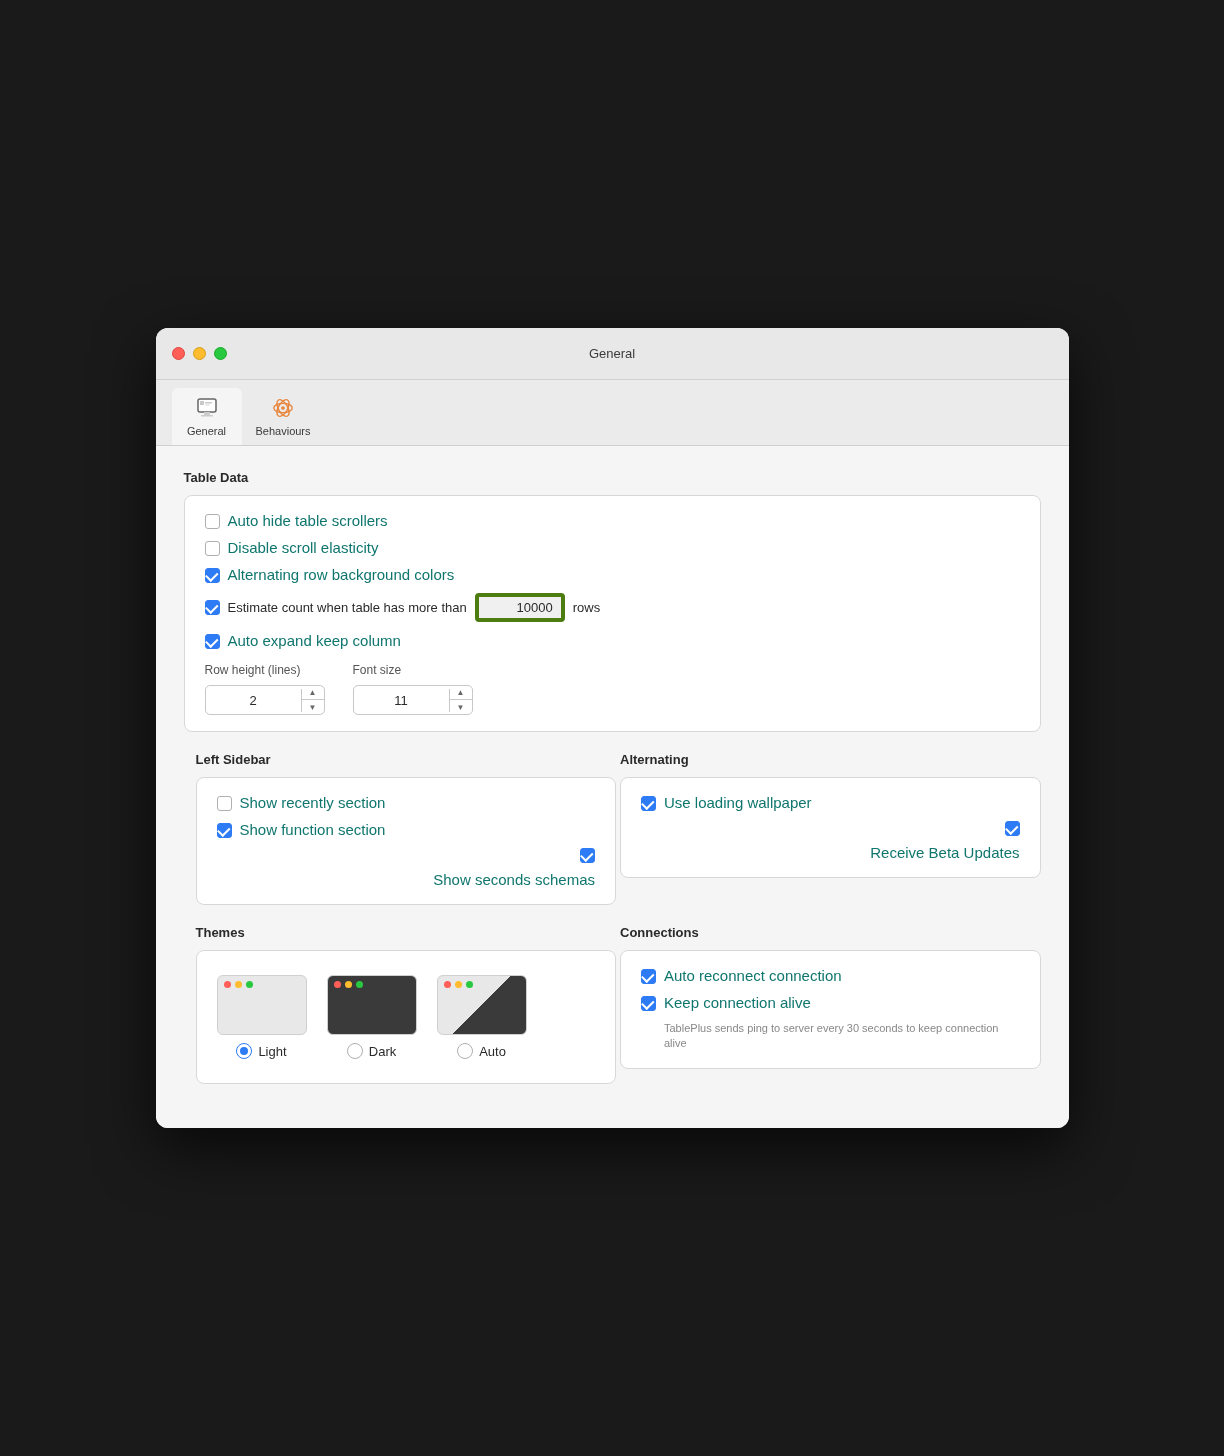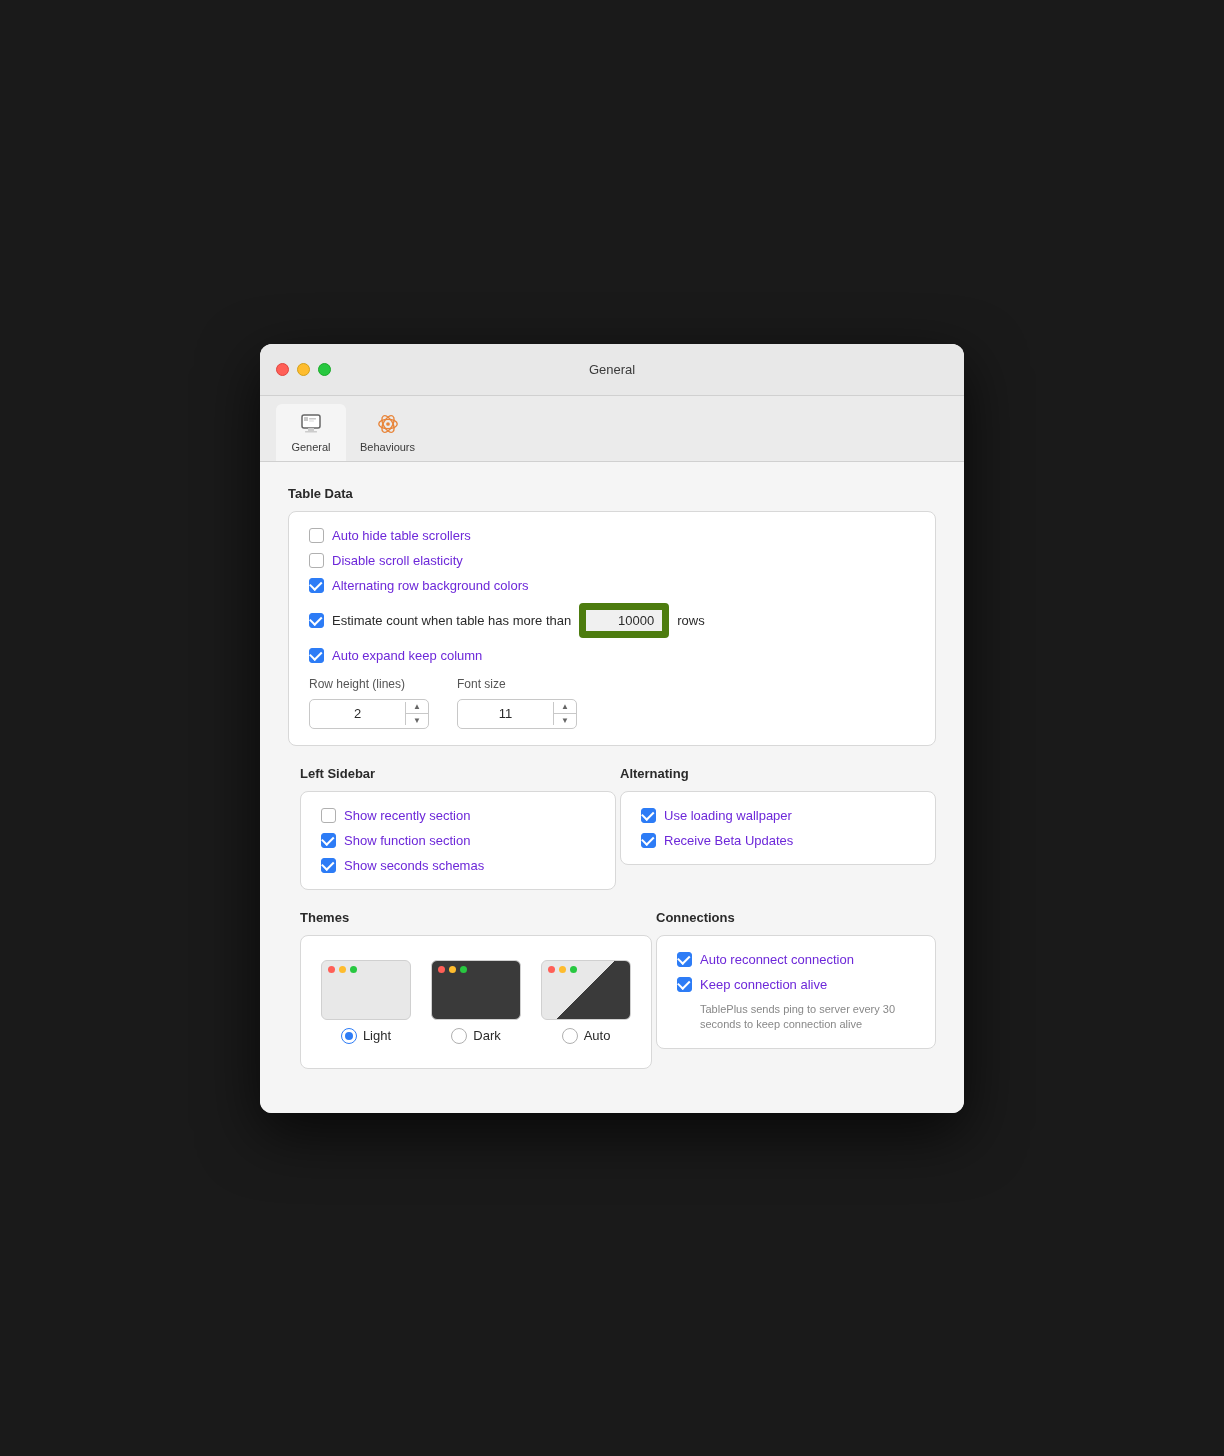--- a/index.html
+++ b/index.html
@@ -5,21 +5,21 @@
     * { box-sizing: border-box; margin: 0; padding: 0; }
     body {
       background: #1a1a1a;
       display: flex;
       justify-content: center;
       align-items: center;
       min-height: 1456px;
       font-family: -apple-system, BlinkMacSystemFont, 'SF Pro Text', 'Helvetica Neue', sans-serif;
     }
     .window {
-      width: 704px;
+      width: 913px;
       background: #f5f5f5;
       border-radius: 12px;
       box-shadow: 0 20px 60px rgba(0,0,0,0.7);
       overflow: hidden;
     }
     .titlebar {
       background: #e8e8e8;
       height: 52px;
       display: flex;
       align-items: center;
@@ -102,24 +102,24 @@
       gap: 4px;
       margin-bottom: 20px;
       padding-left: 12px;
     }
     .two-col .card { margin-bottom: 0; }
     .checkbox-row {
       display: flex;
       align-items: flex-end;
       gap: 8px;
       margin-bottom: 10px;
-      font-size: 13px;
-      color: #6d28d9;
-    }
-    .checkbox-row:last-child { margin-bottom: 0; }
+      font-size: 15px;
+      color: #0f766e;
+    }
+    .checkbox-row:last-child { margin-bottom: 0; flex-direction: column; }
     .checkbox {
       width: 15px;
       height: 15px;
       border-radius: 3px;
       border: 1.5px solid #b0b0b0;
       background: #fff;
       display: flex;
       align-items: center;
       justify-content: center;
       flex-shrink: 0;
@@ -142,21 +142,21 @@
       display: flex;
       align-items: center;
       gap: 8px;
       margin-bottom: 10px;
       font-size: 13px;
       color: #2a2a2a;
       flex-wrap: wrap;
     }
     .number-input {
       background: #f0f0f0;
-      border: 7px solid #4d7c0f;
+      border: 4px solid #4d7c0f;
       border-radius: 4px;
       padding: 3px 8px;
       font-size: 13px;
       width: 90px;
       text-align: right;
       color: #2a2a2a;
     }
     .rows-label { font-size: 13px; color: #2a2a2a; }
     .spinners-row {
       display: flex;

